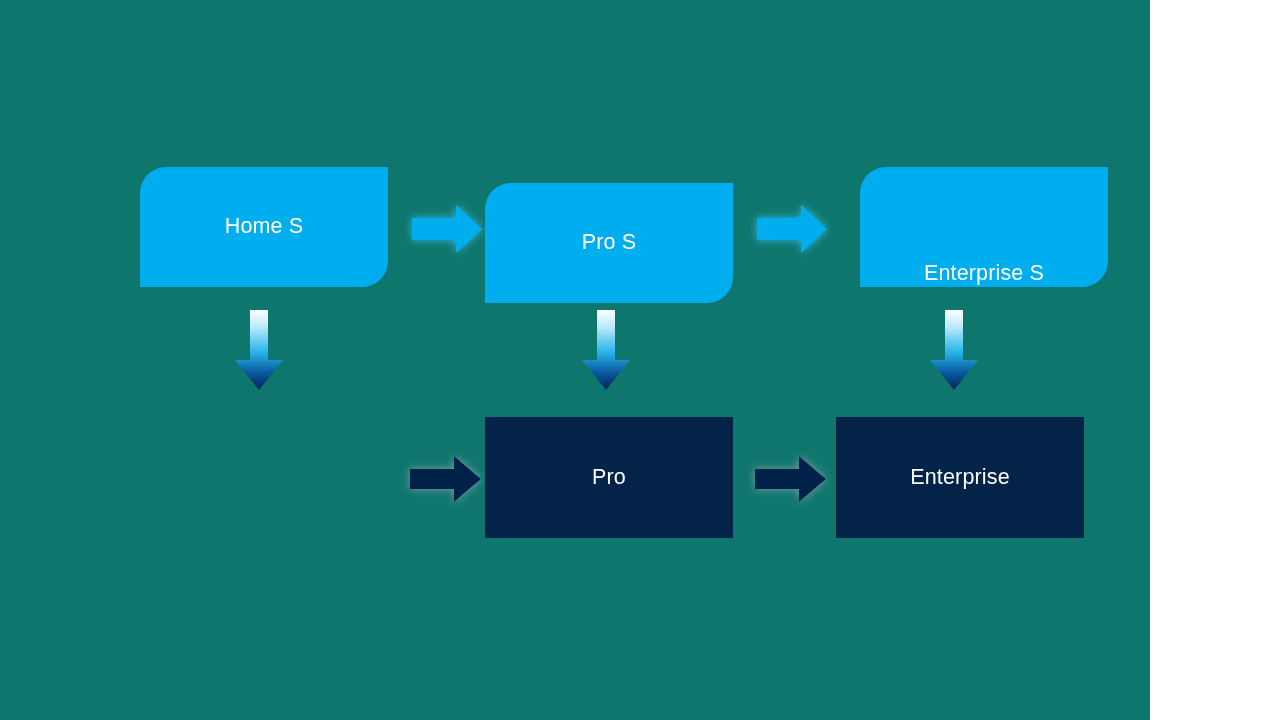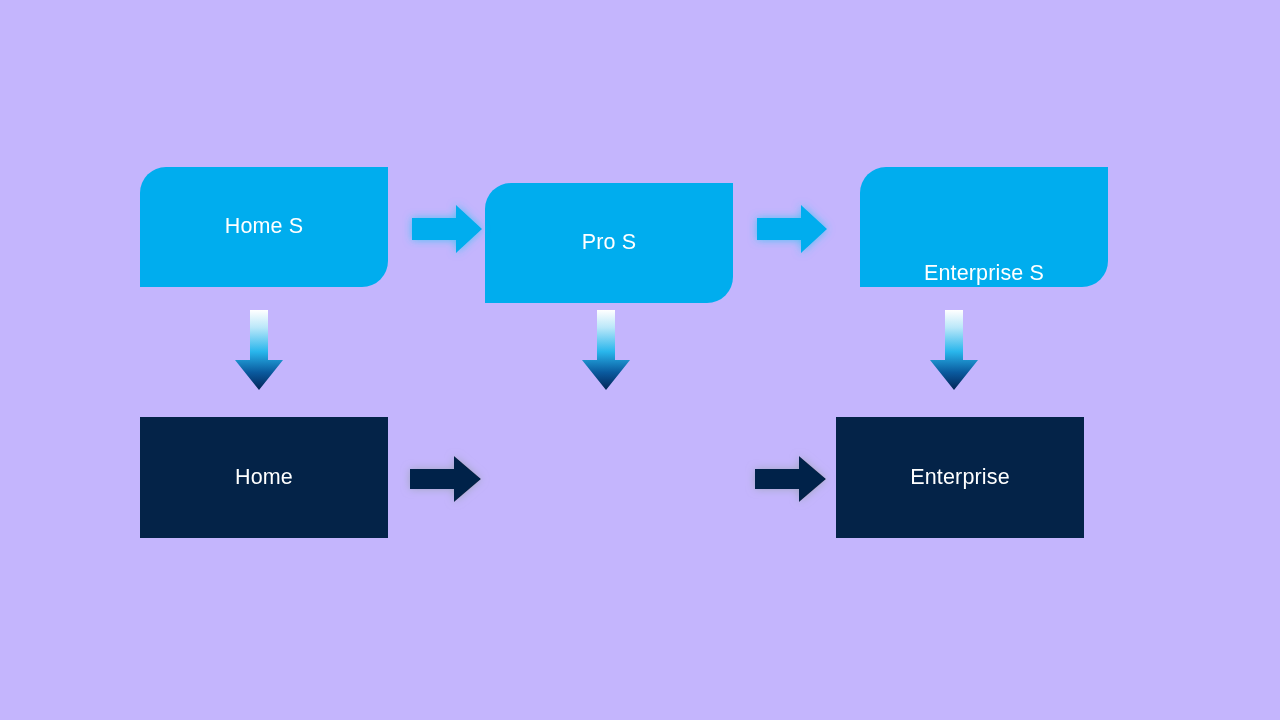--- a/index.html
+++ b/index.html
@@ -14,23 +14,23 @@
     position: relative;
     overflow: hidden;
     font-family: "Liberation Sans", sans-serif;
     -webkit-font-smoothing: antialiased;
   }
 
   #canvas {
     position: absolute;
     left: 0;
     top: 0;
-    width: 1280px;
+    width: 1150px;
     height: 720px;
-    background: #c4b5fd;
+    background: #0f766e;
   }
 
   
   .node {
     position: absolute;
     display: flex;
     align-items: center;
     justify-content: center;
     box-sizing: border-box;
     color: #ffffff;
@@ -143,24 +143,24 @@
           <stop offset="22%" stop-color="#B9E7F9"></stop>
           <stop offset="52%" stop-color="#29B6EC"></stop>
           <stop offset="78%" stop-color="#0A5A9E"></stop>
           <stop offset="100%" stop-color="#032456"></stop>
         </linearGradient>
       </defs>
       <polygon points="17,0 35,0 35,50 50,50 26,80 2,50 17,50" fill="url(#vgrad3)"></polygon>
     </svg>
   </div>
 
-  <div class="node node-bottom" style="left:140px; top:417px; width:248px; height:121px;">
-    <span>Home</span>
+
+  <div class="node node-bottom" style="left:485px; top:417px; width:248px; height:121px;">
+    <span>Pro</span>
   </div>
-
 
   <div class="node node-bottom" style="left:836px; top:417px; width:248px; height:121px;">
     <span>Enterprise</span>
   </div>
 
   <div class="harrow" style="left:405px; top:453px; width:80px; height:52px;">
     <svg width="80" height="52" viewBox="0 0 80 52" xmlns="http://www.w3.org/2000/svg">
       <defs>
         <filter id="glowGray1" x="-60%" y="-60%" width="220%" height="220%">
           <feDropShadow dx="0" dy="0" stdDeviation="4" flood-color="#9AA5B2" flood-opacity="0.8"></feDropShadow>

